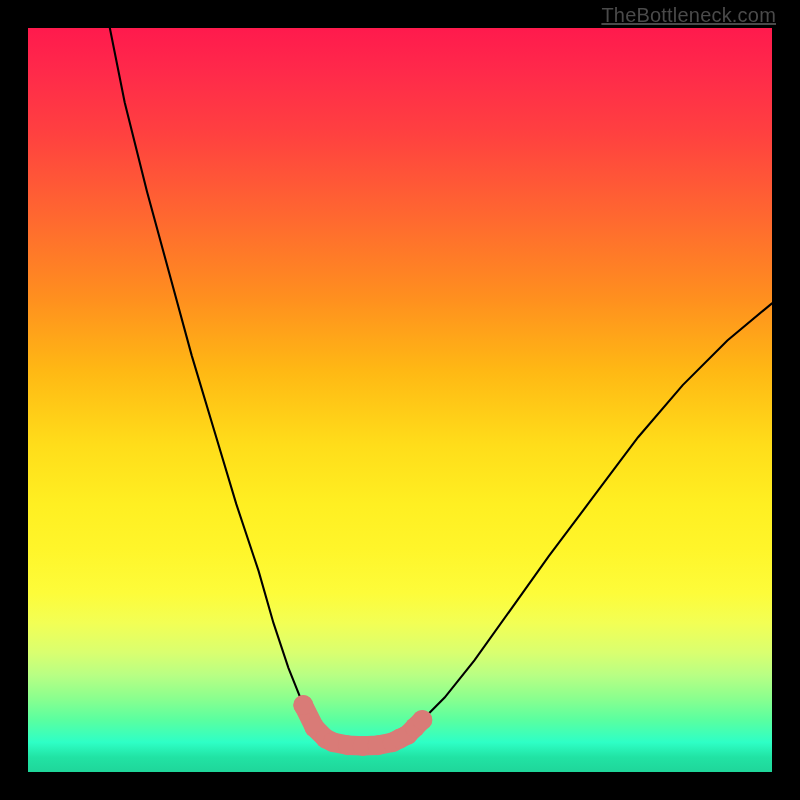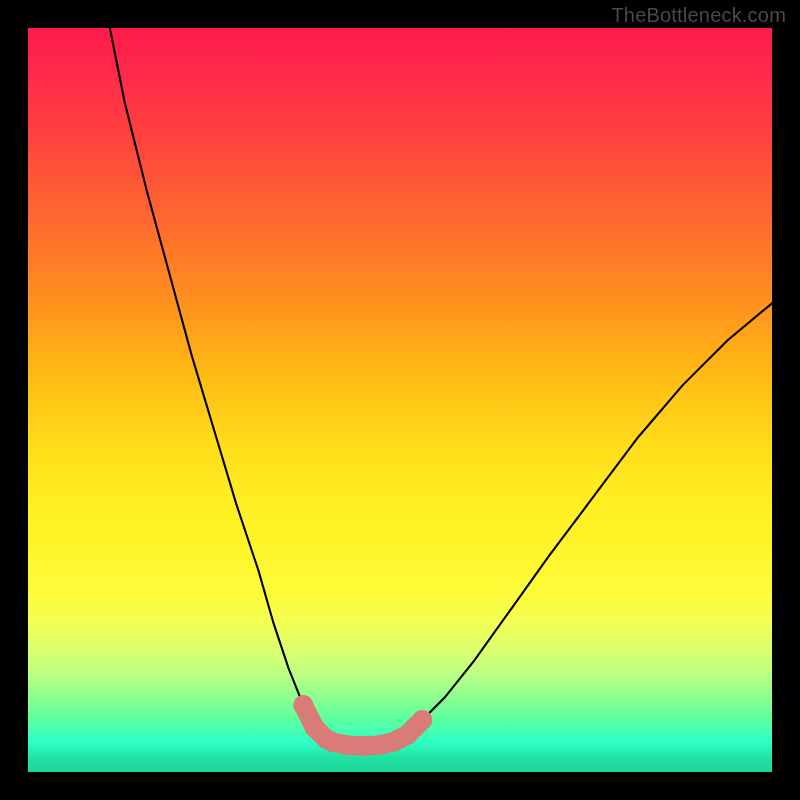--- a/index.html
+++ b/index.html
@@ -54,26 +54,27 @@
     position: absolute;
     inset: 0;
   }
   .marker-layer {
     position: absolute;
     inset: 0;
   }
   .watermark {
     position: absolute;
     top: 4px;
-    right: 14px;
+    right: 24px;
     color: #4a4a4a;
     font-size: 20px;
     font-weight: 500;
     letter-spacing: 0.2px;
     user-select: none;
+    text-decoration: underline;
   }
 </style>
 </head>
 <body>
 
 <div class="stage">
 
   <div class="watermark">TheBottleneck.com</div>
 
   <div class="plot">

